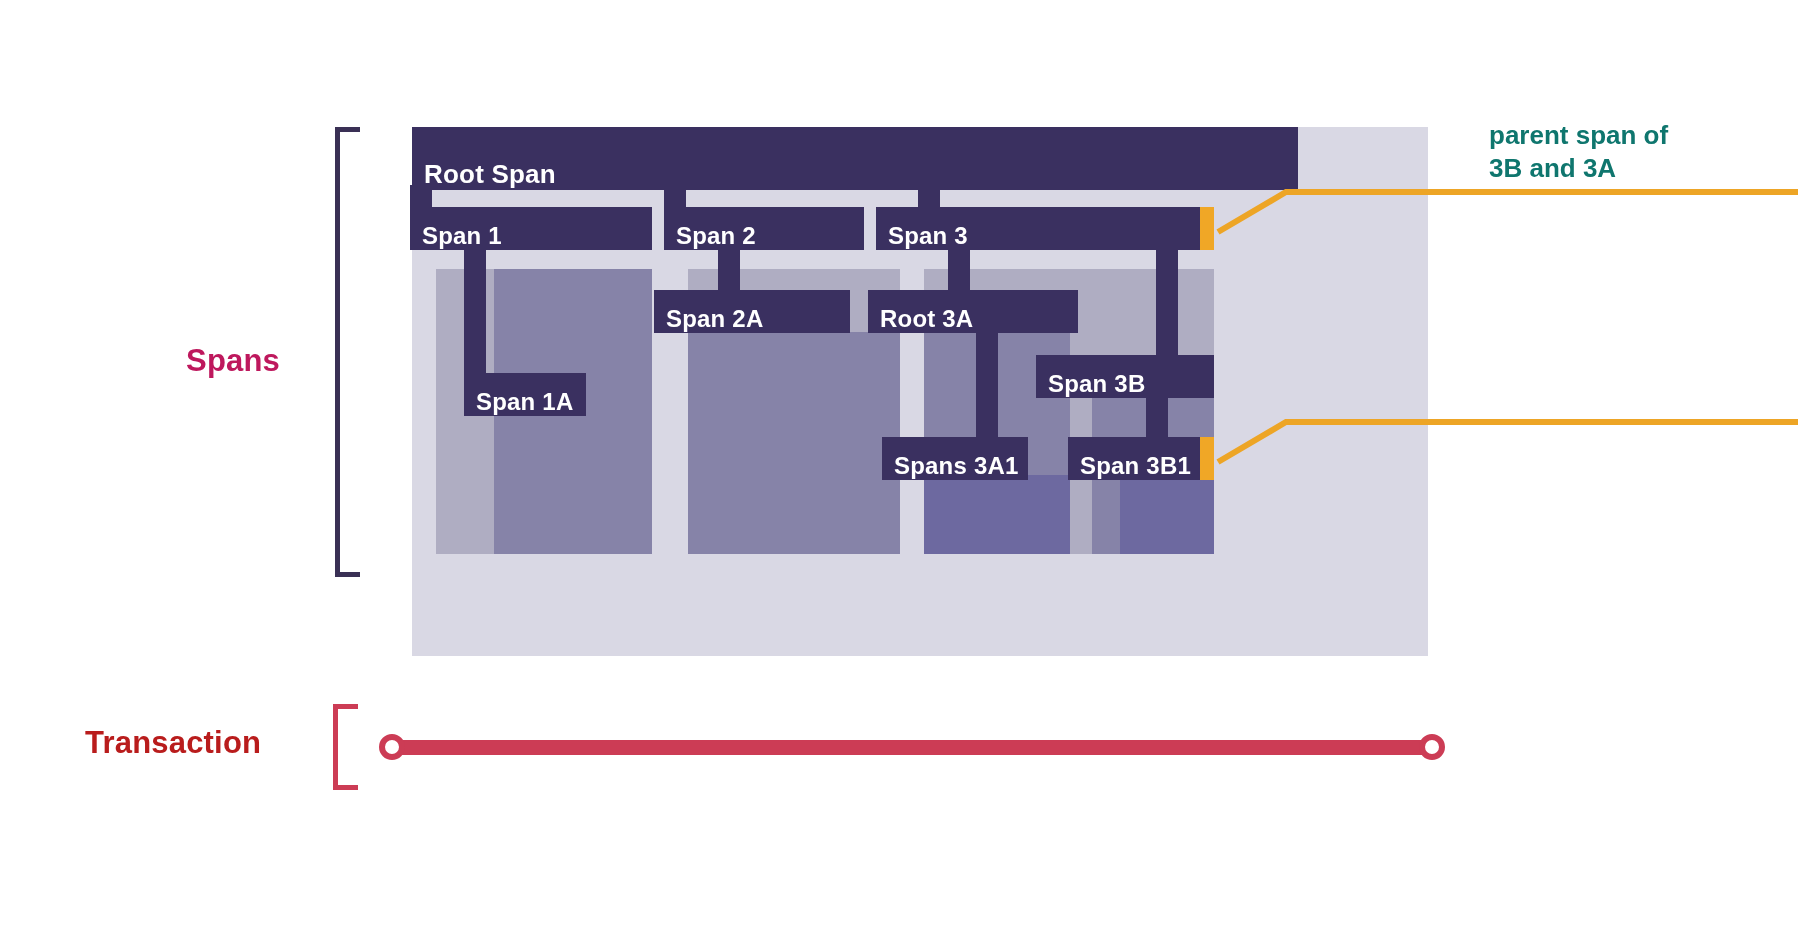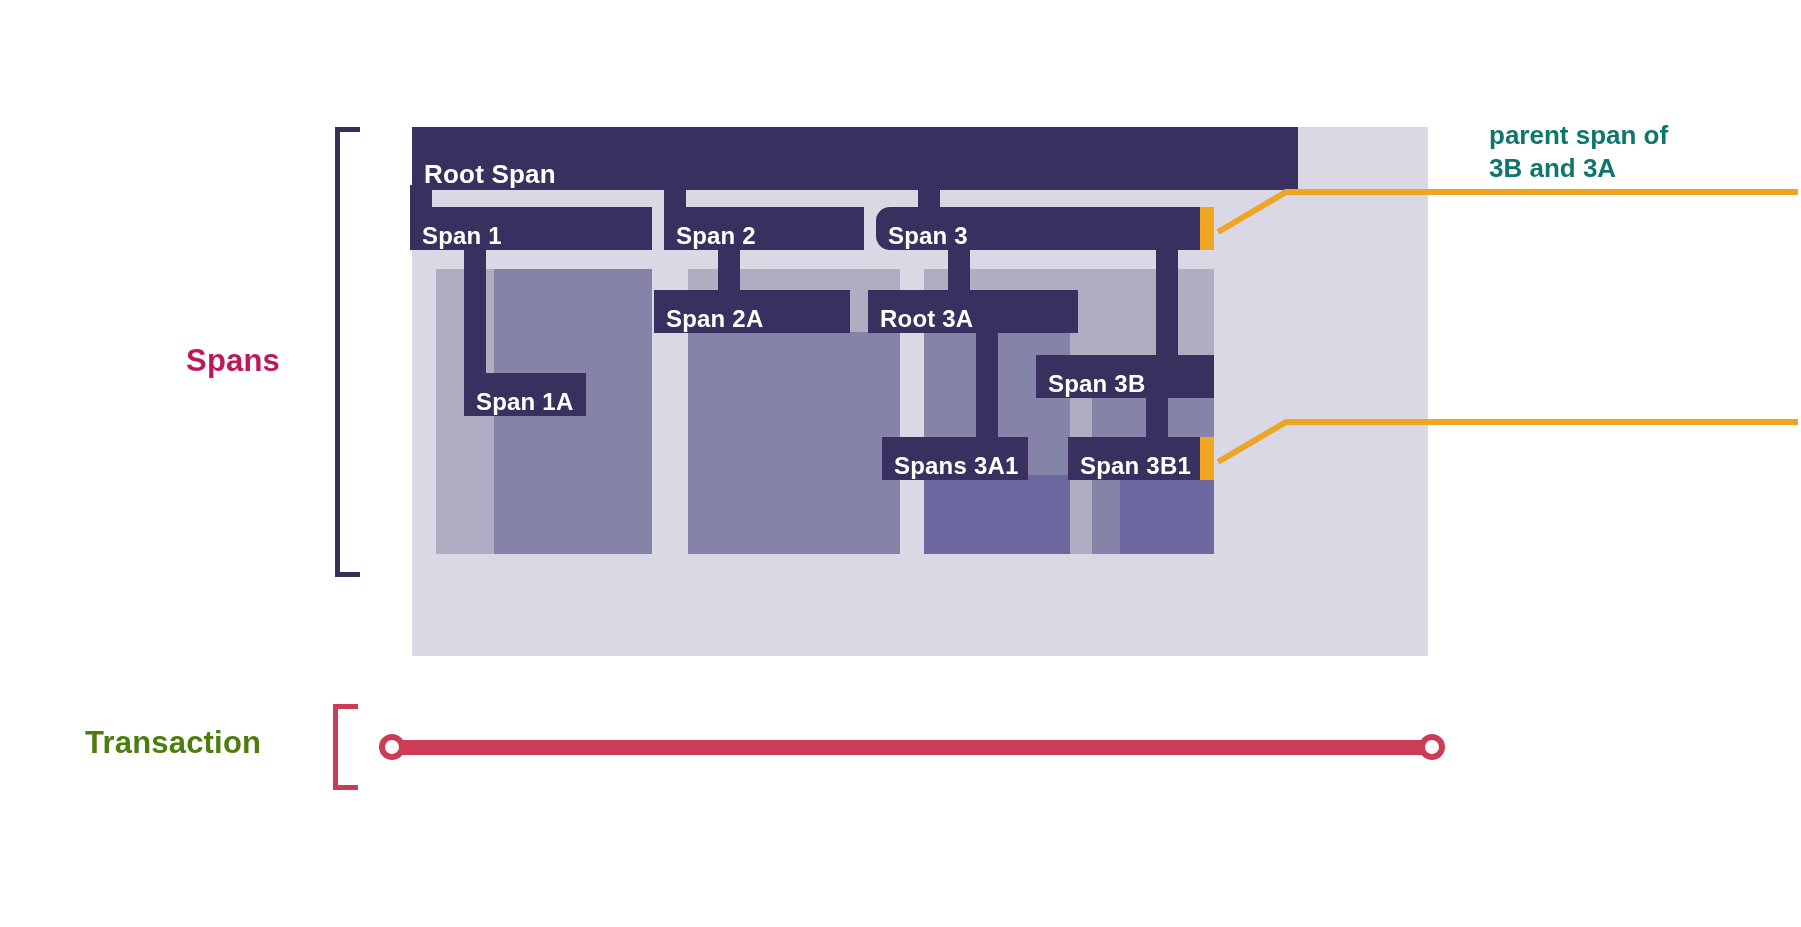--- a/index.html
+++ b/index.html
@@ -27,21 +27,21 @@
   #spans-label {
     left: 186px;
     top: 343px;
     font-size: 31px;
     color: #be185d;
   }
   #transaction-label {
     left: 85px;
     top: 725px;
     font-size: 31px;
-    color: #4d7c0f;
+    color: #b91c1c;
   }
   
   .bracket {
     position: absolute;
     box-sizing: border-box;
     border-style: solid;
     border-color: #3a3055;
     border-right: none;
     background: transparent;
   }
@@ -185,21 +185,21 @@
     </div>
 
     <div class="bar" style="left:252px; top:80px; width:200px; height:43px;">
       <span>Span 2</span>
     </div>
 
     <div class="bar" style="left:242px; top:163px; width:196px; height:43px;">
       <span>Span 2A</span>
     </div>
 
-    <div class="bar" style="left:464px; top:80px; width:338px; height:43px;border-radius:14px;">
+    <div class="bar" style="left:464px; top:80px; width:338px; height:43px;">
       <span>Span 3</span>
     </div>
 
     <div class="bar" style="left:456px; top:163px; width:210px; height:43px;">
       <span>Root 3A</span>
     </div>
 
     <div class="bar" style="left:470px; top:310px; width:146px; height:43px;">
       <span>Spans 3A1</span>
     </div>

